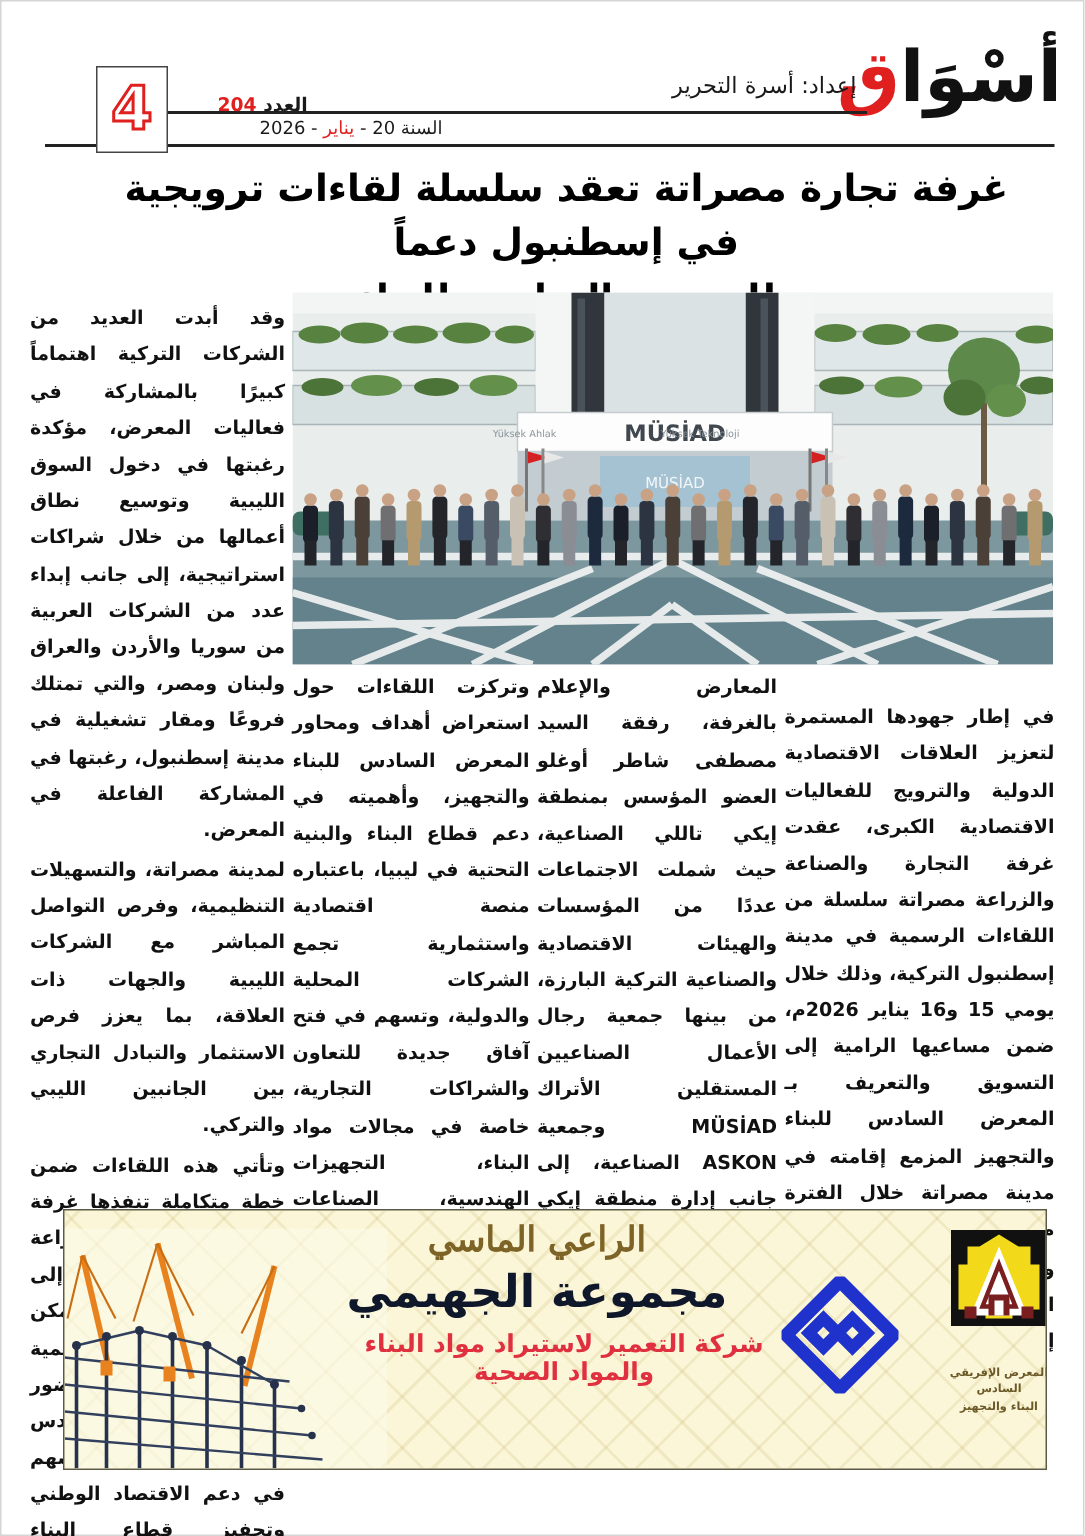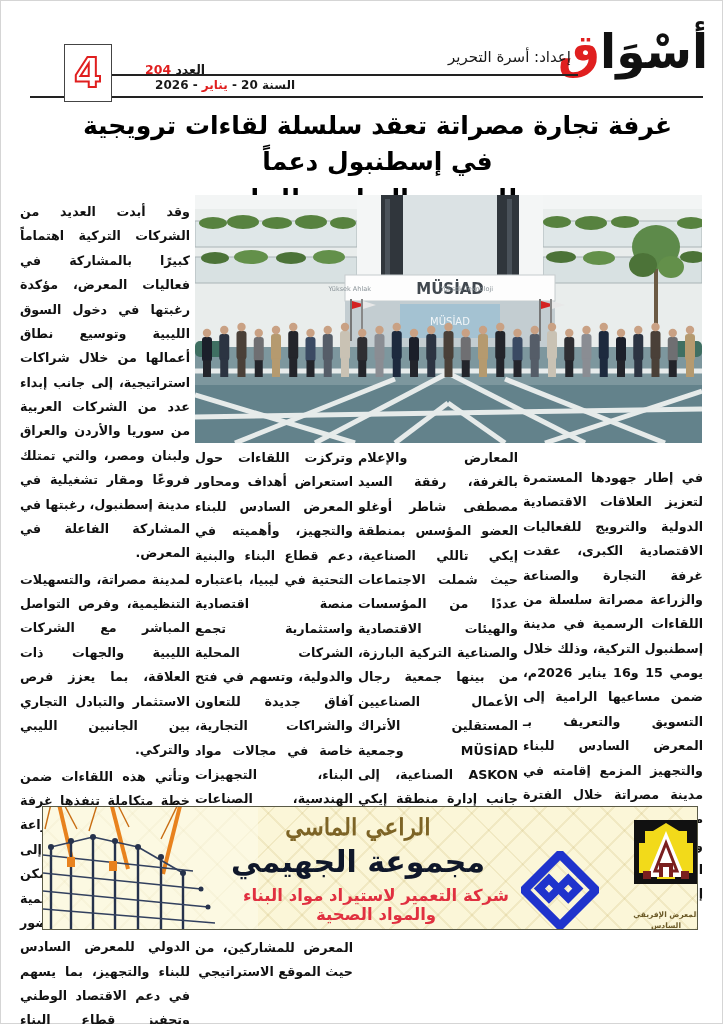--- a/index.html
+++ b/index.html
@@ -31,21 +31,21 @@
     position:absolute;top:48px;left:145px;right:152px;text-align:right;
     font-size:15px;font-weight:normal;color:#1a1a1a;
   }
   .issue-line{
     position:absolute;top:62px;left:145px;text-align:left;
     font-size:12.5px;font-weight:bold;color:#1a1a1a;direction:rtl;
   }
   .issue-line .red{color:#e01f1f;}
   .date-line{
     position:absolute;top:78px;left:115px;width:180px;text-align:right;
-    font-size:12px;font-weight:bold;color:#1a1a1a;direction:rtl;
+    font-size:12px;font-weight:normal;color:#1a1a1a;direction:rtl;
   }
   .date-line .red{color:#e01f1f;}
   
   .headline{
     position:absolute;top:92px;left:60px;width:603px;margin:16px;
     text-align:center;color:#000000;font-weight:bold;
     font-size:25px;line-height:1.45;
   }
   
   .photo{position:absolute;top:195px;left:195px;width:507px;height:248px;}
@@ -54,21 +54,21 @@
     position:absolute;font-size:12.7px;font-weight:bold;color:#111;
     line-height:1.92;text-align:justify;text-justify:inter-word;direction:rtl;
   }
   .col p{margin:0 0 2px 0;}
   .col-1{top:430px;right:20px;width:180px;height:352px;margin-top:36px;}
   .col-2{top:446px;right:205px;width:160px;height:352px;}
   .col-3{top:446px;right:370px;width:158px;height:352px;}
   .col-4{top:200px;right:533px;width:170px;height:600px;}
   
   .ad{
-    position:absolute;top:806px;left:42px;width:656px;height:124px;
+    position:absolute;top:806px;left:42px;width:656px;height:174px;
     background:#fbf6d8;border:1.5px solid #5a5a46;box-sizing:border-box;overflow:hidden;
   }
   .ad-pattern{
     position:absolute;inset:0;
     background:
       repeating-linear-gradient(45deg,rgba(196,174,98,.18) 0 2px,transparent 2px 24px),
       repeating-linear-gradient(-45deg,rgba(196,174,98,.18) 0 2px,transparent 2px 24px);
   }
   .ad-crane{position:absolute;left:0;bottom:0;width:215px;height:160px;}
   .ad-text{

